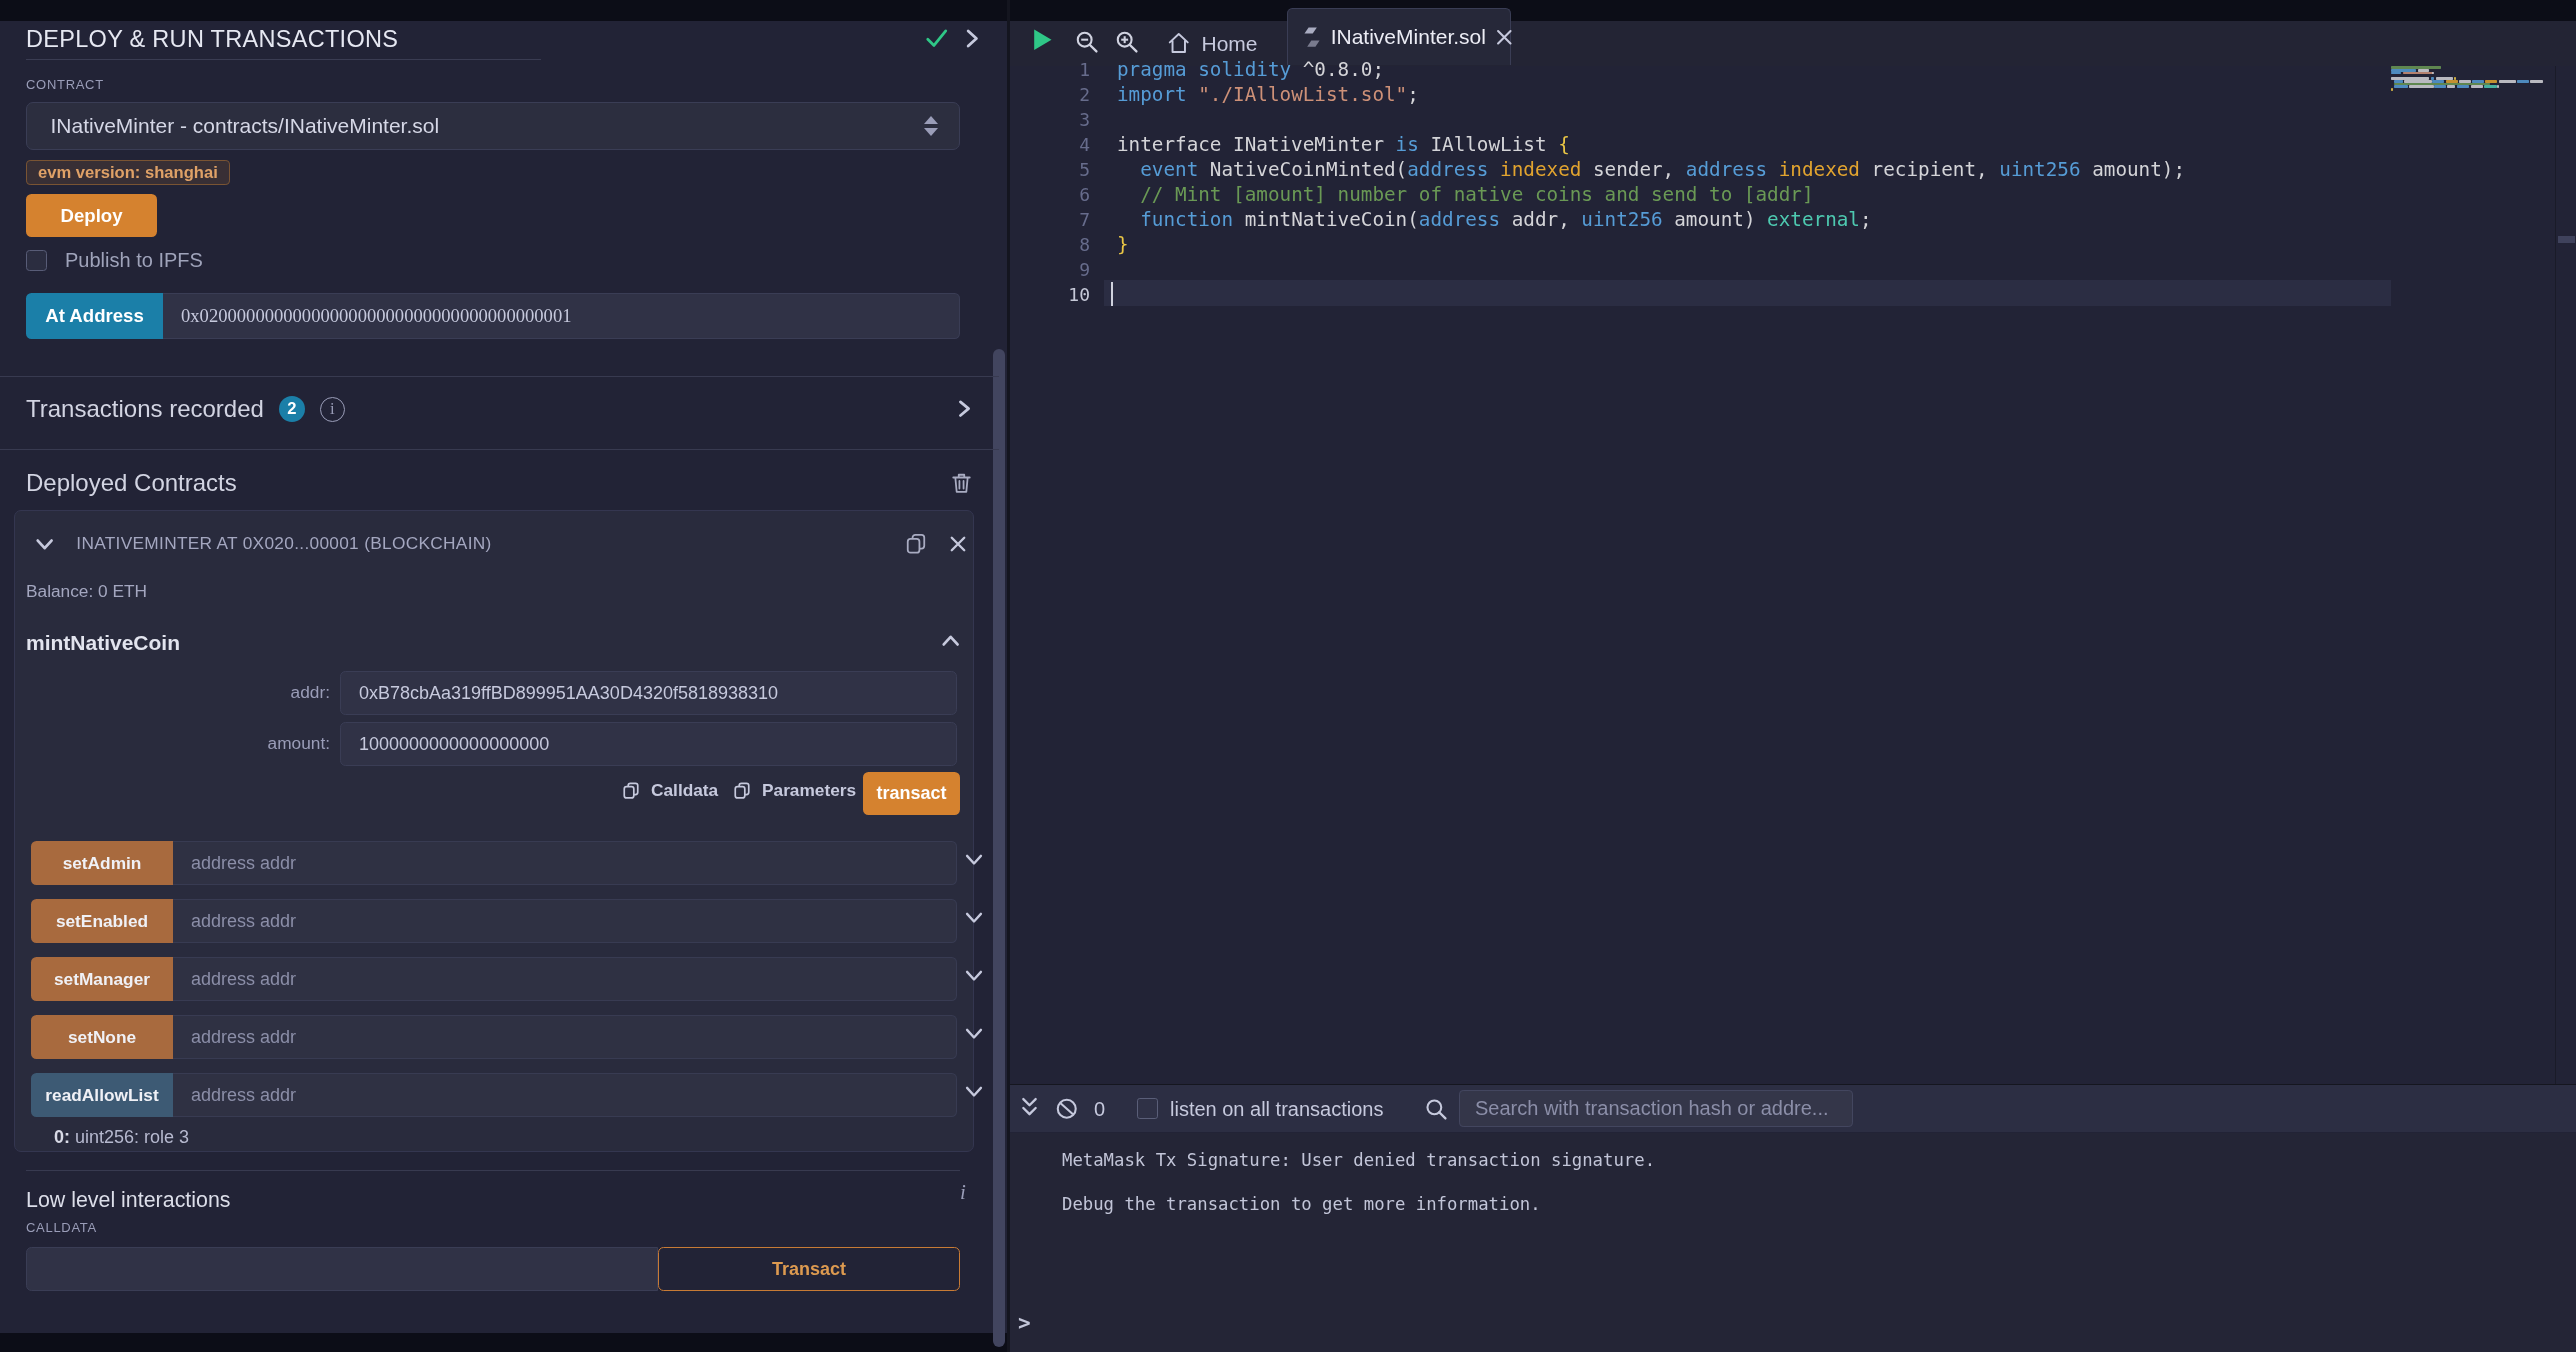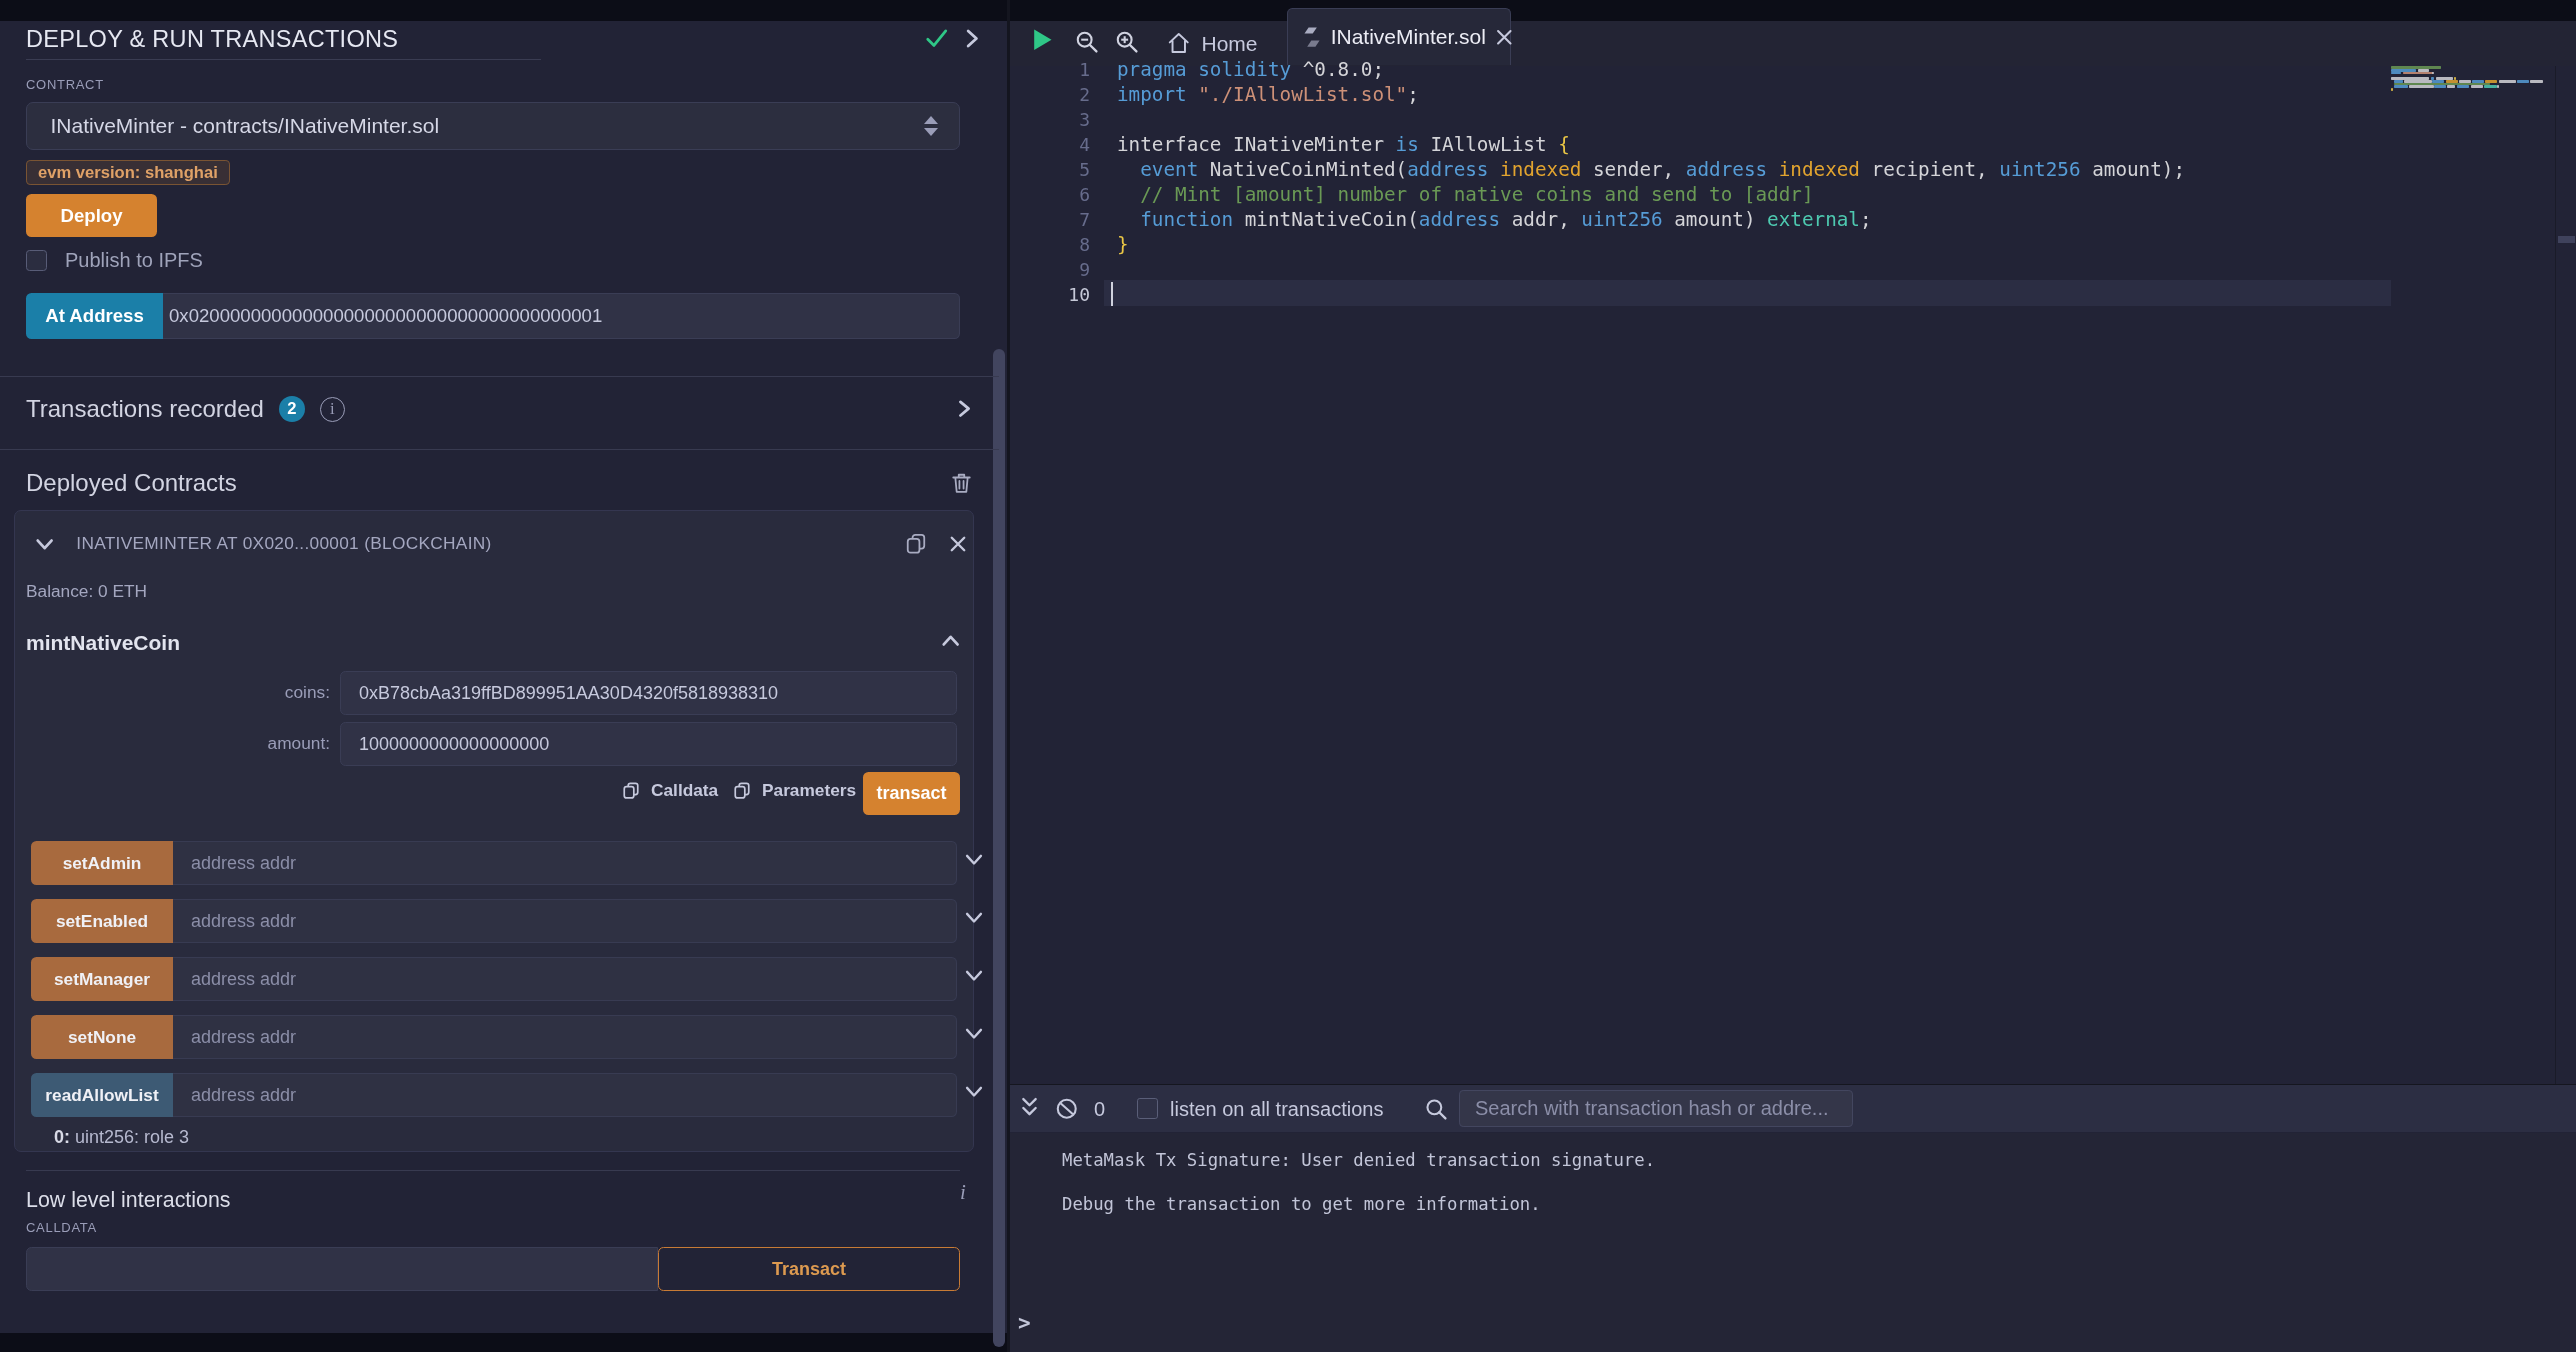--- a/index.html
+++ b/index.html
@@ -30,21 +30,21 @@
   #evm-badge { left:26px; top:160px; height:25px; padding:0 11px; display:inline-flex; align-items:center; background:rgba(210,128,46,.13); border:1.4px solid #7a5433; border-radius:4.1px; font-size:16.6px; font-weight:bold; color:#dfa167; }
 
   .btn { display:flex; align-items:center; justify-content:center; border-radius:5.5px; font-weight:bold; color:#fff; cursor:pointer; }
   #deploy-btn { left:26px; top:194px; width:131px; height:43px; background:#d5822f; font-size:18.6px; }
 
   .checkbox { width:21px; height:21px; border:1.4px solid #585c77; border-radius:3.5px; background:#2b2d40; cursor:pointer; }
   #publish-row { left:26px; top:249px; display:flex; align-items:center; gap:18px;justify-content:flex-end; }
   #publish-label { font-size:20px; color:#9fa3ba; }
 
   #ataddress-btn { left:26px; top:293px; width:137px; height:46px; background:#1b7fa8; font-size:18.6px; border-radius:5.5px 0 0 5.5px; }
-  #ataddress-input { left:163px; top:293px; width:797px; height:46px; background:#303246; border:0.7px solid #3a3d55; border-left:none; border-radius:0 5.5px 5.5px 0; font-size:18.6px; color:#c6c9dd; padding:0 6px; font-family:Liberation Sans, sans-serif; }
+  #ataddress-input { left:163px; top:293px; width:797px; height:46px; background:#303246; border:0.7px solid #3a3d55; border-left:none; border-radius:0 5.5px 5.5px 0; font-size:18.6px; color:#c6c9dd; padding:0 18px; font-family:Liberation Serif, serif; }
   input { outline:none; }
   input::placeholder { color:#8b8ea8; }
 
   #tx-row-title { font-size:24px; color:#d2d4e2; }
   #tx-count-badge { width:26px; height:26px; border-radius:50%; background:#1b7fa8; color:#fff; font-size:16.6px; font-weight:bold; display:flex; align-items:center; justify-content:center; }
   #tx-info { width:25px; height:25px; border-radius:50%; border:1.4px solid #9a9db8; color:#9a9db8; font-size:16.6px; display:flex; align-items:center; justify-content:center; font-family:"Liberation Serif",serif; }
 
   #deployed-title { font-size:24px; color:#d2d4e2; }
 
   #instance-card { left:14px; top:510px; width:960px; height:642px; background:#292b3d; border:0.7px solid #343650; border-radius:7px; }
@@ -200,21 +200,21 @@
 
 <div class="abs" id="instance-balance" style="left:26px;top:581px;">Balance: 0 ETH</div>
 
 <div class="abs" id="fn-title" style="left:26px;top:631px;">mintNativeCoin</div>
 <span class="abs icon-btn" style="left:941px;top:634px;">
   <svg width="19.3" height="14" viewBox="0 0 28 20">
       <polyline points="4,15 14,4 24,15" fill="none" stroke="currentColor" stroke-width="4" stroke-linecap="round" stroke-linejoin="round"></polyline>
     </svg>
 </span>
 
-<div class="abs field-label" style="left:220px;top:682px;width:110px;">coins:</div>
+<div class="abs field-label" style="left:220px;top:682px;width:110px;">addr:</div>
 <input class="abs field-input" style="left: 340px; top: 671px; width: 617px; height: 44px;" value="0xB78cbAa319ffBD899951AA30D4320f5818938310">
 
 <div class="abs field-label" style="left:220px;top:733px;width:110px;">amount:</div>
 <input class="abs field-input" style="left: 340px; top: 722px; width: 617px; height: 44px;" value="1000000000000000000">
 
 <div class="abs" style="left:622px;top:780px;display:flex;align-items:center;gap:11px;">
   <span class="icon-btn">
     <svg width="18" height="19.3" viewBox="0 0 32 34">
         <rect x="4" y="10" width="17" height="20" rx="4" fill="none" stroke="currentColor" stroke-width="3"></rect>
         <path d="M11 10V8a4 4 0 0 1 4-4h9a4 4 0 0 1 4 4v12a4 4 0 0 1-4 4h-3" fill="none" stroke="currentColor" stroke-width="3"></path>

